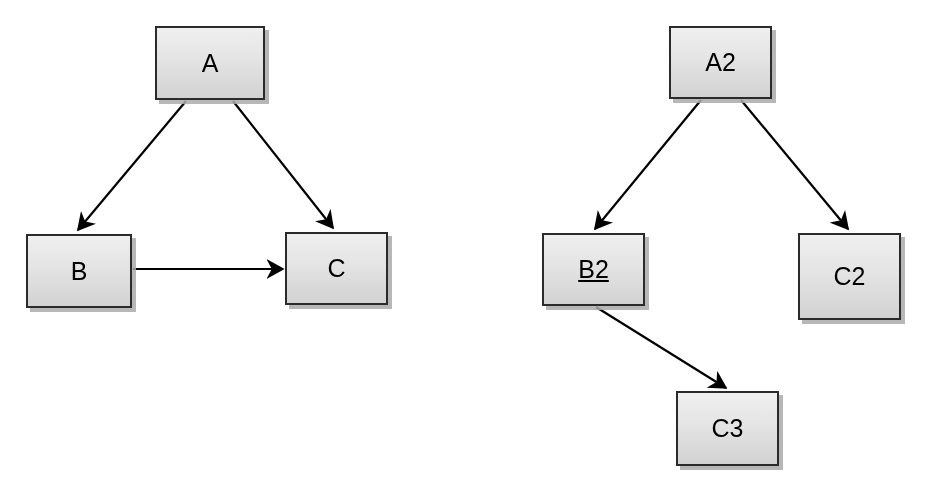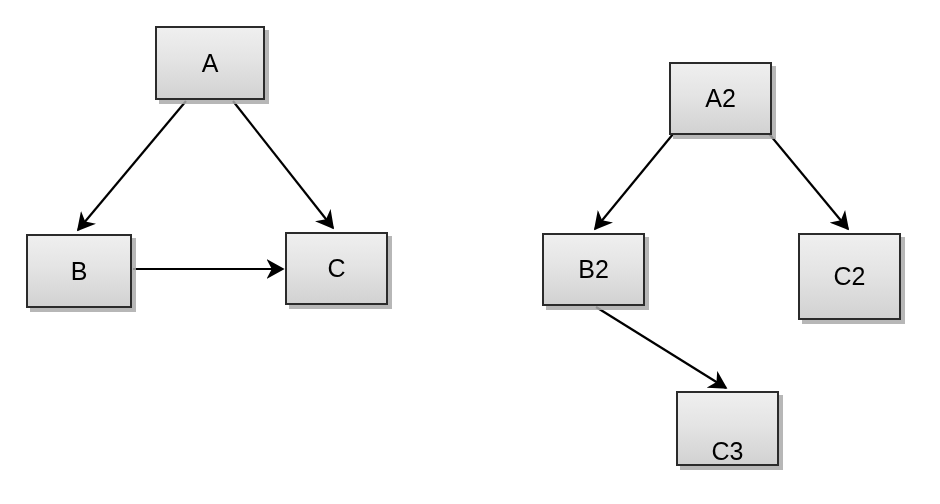--- a/index.html
+++ b/index.html
@@ -72,27 +72,27 @@
         <span class="node-label">A</span>
       </div>
       <div class="node" style="left: 26px; top: 234px; width: 106px; height: 74px;">
         <span class="node-label">B</span>
       </div>
       <div class="node" style="left: 285px; top: 232px; width: 103px; height: 73px;">
         <span class="node-label">C</span>
       </div>
     </div>
   <div id="nodes-right">
-      <div class="node" style="left: 669px; top: 26px; width: 103px; height: 73px; margin-top: 36px;">
+      <div class="node" style="left: 669px; top: 26px; width: 103px; height: 73px;">
         <span class="node-label">A2</span>
       </div>
-      <div class="node" style="left: 542px; top: 233px; width: 103px; height: 73px;">
+      <div class="node" style="left: 542px; top: 233px; width: 103px; height: 73px; text-decoration: underline;">
         <span class="node-label">B2</span>
       </div>
       <div class="node" style="left: 798px; top: 233px; width: 103px; height: 87px;">
         <span class="node-label">C2</span>
       </div>
-      <div class="node" style="left: 676px; top: 391px; width: 103px; height: 75px; align-items: flex-end;">
+      <div class="node" style="left: 676px; top: 391px; width: 103px; height: 75px;">
         <span class="node-label">C3</span>
       </div>
     </div>
 
 </div>
 
 </body></html>

